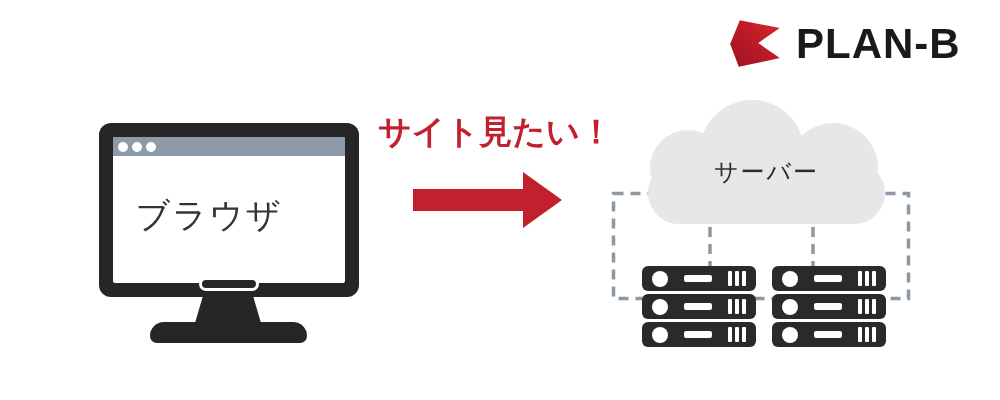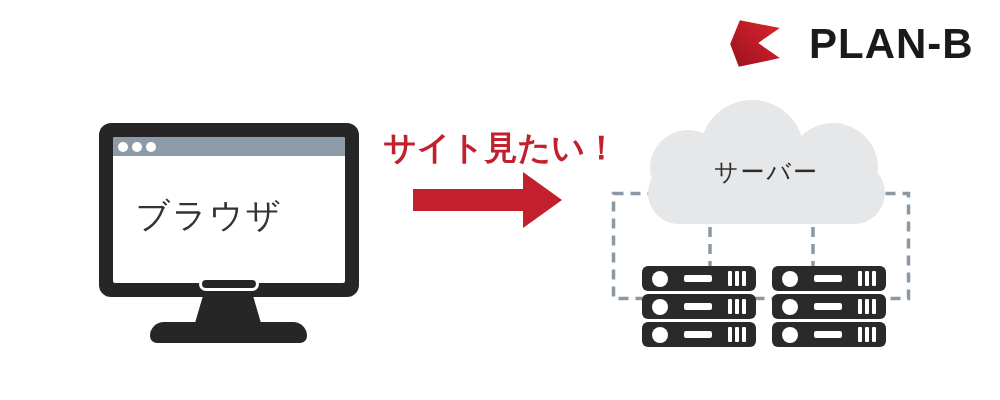--- a/index.html
+++ b/index.html
@@ -3,39 +3,39 @@
 <meta charset="utf-8">
 <style>
   html,body{margin:0;padding:0;background:#ffffff;}
   .stage{
     position:relative;width:1000px;height:400px;background:#ffffff;overflow:hidden;
     font-family:"Liberation Sans","DejaVu Sans",sans-serif;
   }
   .abs{position:absolute;}
 
   
-  .logo-wrap{left:728px;top:14px;width:250px;height:58px;display:flex;align-items:center;gap:13px;}
+  .logo-wrap{left:728px;top:14px;width:250px;height:58px;display:flex;align-items:center;}
   .logo-mark{width:54px;height:50px;margin-right:14px;}
   .logo-text{font-size:42px;font-weight:800;color:#1a1a1a;letter-spacing:1px;line-height:1;padding-top:2px;}
 
   
   .monitor-frame{left:99px;top:123px;width:260px;height:174px;background:#262626;border-radius:12px;}
   .monitor-screen{left:113px;top:137px;width:232px;height:146px;background:#ffffff;border-radius:2px;overflow:hidden;}
   .titlebar{height:19px;background:#8c9ba7;display:flex;align-items:center;gap:4px;padding-left:5px;}
   .win-dot{width:10px;height:10px;border-radius:50%;background:#ffffff;}
   .browser-label{left:113px;top:156px;width:192px;height:120px;display:flex;align-items:center;justify-content:center;
     font-size:34px;color:#333333;letter-spacing:2px;}
   .monitor-notch{left:199px;top:277px;width:60px;height:14px;background:#262626;border:3px solid #ffffff;
     border-radius:999px;box-sizing:border-box;}
   .monitor-neck{left:195px;top:296px;width:66px;height:27px;background:#262626;
     clip-path:polygon(12% 0,88% 0,100% 100%,0 100%);}
   .monitor-base{left:150px;top:322px;width:157px;height:21px;background:#262626;border-radius:16px 16px 8px 8px;}
 
   
-  .request-label{left:378px;top:110px;width:240px;text-align:right;font-size:33px;font-weight:bold;color:#c2202d;margin-top:16px;}
+  .request-label{left:378px;top:110px;width:240px;text-align:left;font-size:33px;font-weight:bold;color:#c2202d;}
   .arrow-svg{left:413px;top:170px;width:150px;height:60px;}
 
   
   .net-svg{left:605px;top:185px;width:310px;height:120px;}
   .cloud{left:648px;top:100px;width:237px;height:125px;}
   .cloud .puff{position:absolute;background:#e5e7e9;border-radius:50%;}
   .puff-left{left:2px;top:30px;width:76px;height:76px;}
   .puff-main{left:52px;top:0;width:104px;height:104px;}
   .puff-right{left:140px;top:23px;width:90px;height:90px;}
   .cloud-body{position:absolute;left:0;top:62px;width:237px;height:62px;background:#e5e7e9;border-radius:31px;}

